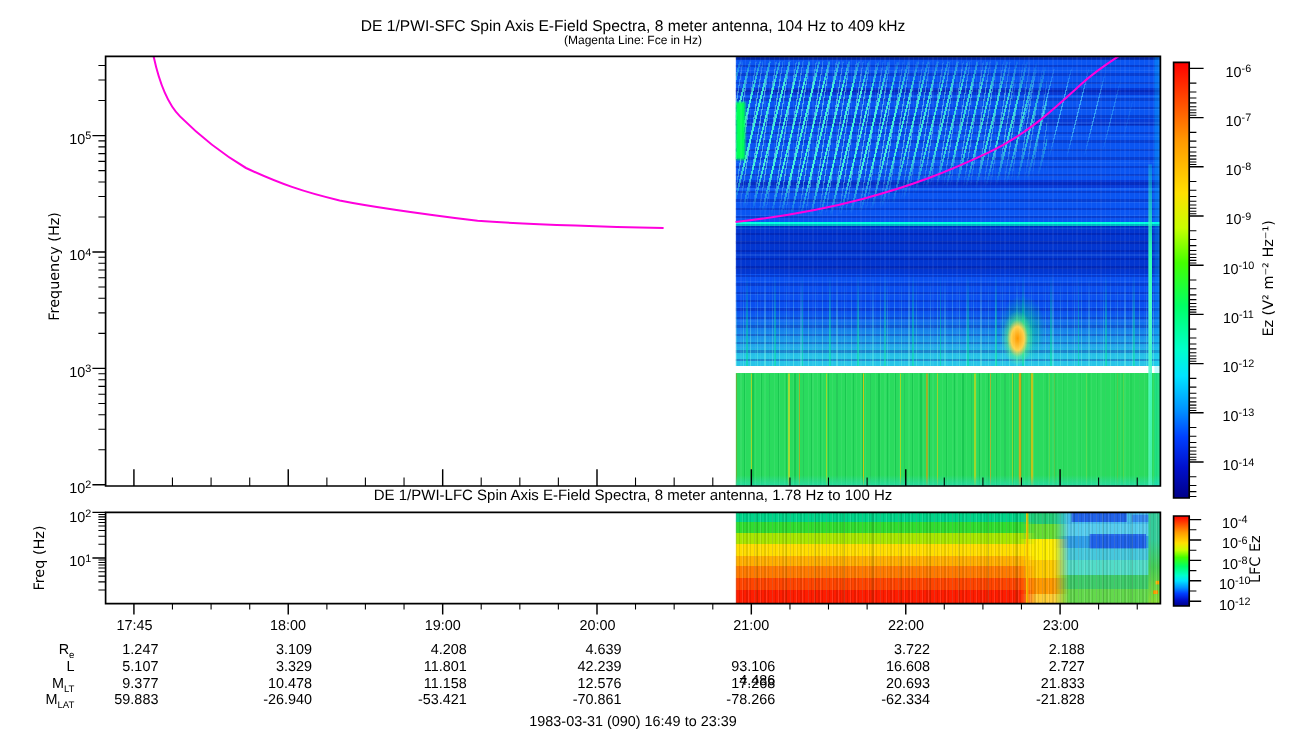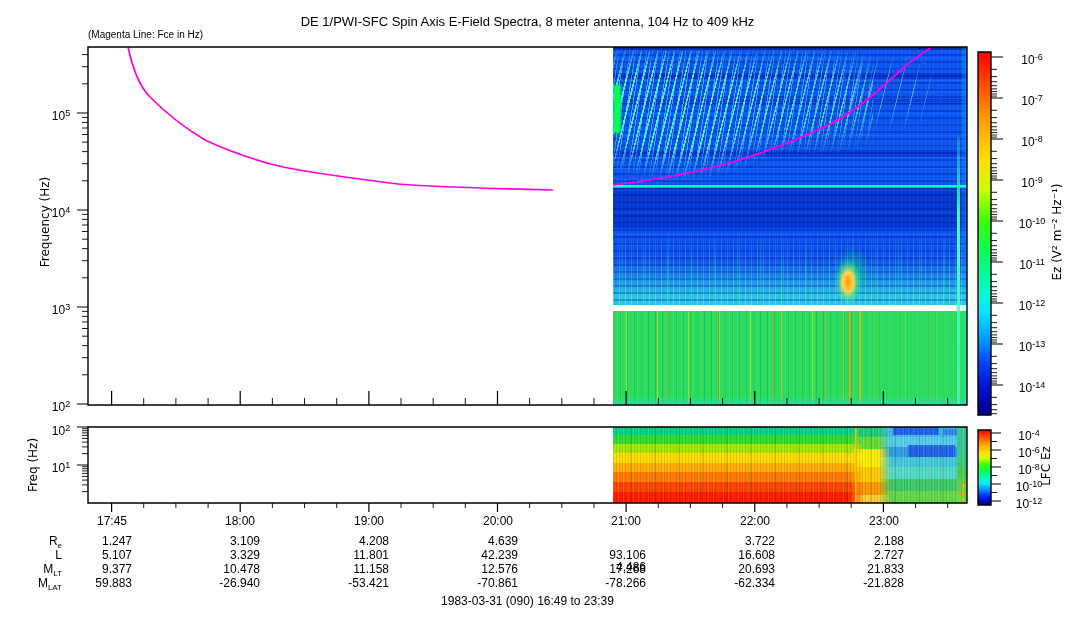--- a/index.html
+++ b/index.html
@@ -1,44 +1,45 @@
 <!DOCTYPE html>
 <html><head>
 <meta charset="utf-8">
 <style>
   html,body{margin:0;padding:0;background:#fff}
   .canvas{position:relative;width:1083px;height:620px;background:#fff;overflow:hidden;
           font-family:"Liberation Sans","DejaVu Sans",sans-serif;color:#000}
   .abs{position:absolute}
   .title{left:88px;width:879px;top:14px;text-align:center;font-size:13px;z-index:6}
-  .subtitle{left:88px;width:879px;top:29px;text-align:left;font-size:10px;z-index:6}
+  .subtitle{left:88px;width:879px;top:29px;text-align:center;font-size:10px;z-index:6}
   .lfc-title{left:88px;width:879px;top:406px;text-align:center;font-size:12.5px;z-index:6}
   .lfc-title span{background:#fff;padding:0 8px}
   .vlabel{position:absolute;white-space:nowrap;font-size:12px;z-index:6;
           transform:translate(-50%,-50%) rotate(-90deg);font-family:"DejaVu Sans","Liberation Sans",sans-serif}
-  .yt{position:absolute;width:30px;text-align:center;font-size:12px;line-height:13px;z-index:6}
+  .yt{position:absolute;width:30px;text-align:right;font-size:12px;line-height:13px;z-index:6}
   .cbt{position:absolute;width:52px;text-align:center;font-size:12px;line-height:13px;z-index:6}
   .pow sup{font-size:9px;position:relative;top:1px}
   .xt{position:absolute;width:60px;text-align:center;font-size:12px;top:514px;z-index:6}
   .ephl{position:absolute;width:50px;left:12px;text-align:right;font-size:12px;z-index:6}
   .ephl sub{font-size:8px}
   .ephv{position:absolute;width:80px;text-align:right;font-size:12px;z-index:6}
   .caption{left:88px;width:879px;top:594px;text-align:center;font-size:12px;z-index:6}
   .panel{position:absolute;background:#fff;z-index:1}
   .spec{position:absolute;overflow:hidden}
   .layer{position:absolute}
   svg{display:block}
 </style>
 </head>
 <body>
 
 <div class="canvas">
 
   <div class="abs title">DE 1/PWI-SFC  Spin Axis E-Field Spectra, 8 meter antenna, 104 Hz to 409 kHz</div>
   <div class="abs subtitle">(Magenta Line: Fce in Hz)</div>
+  <div class="abs lfc-title"><span>DE 1/PWI-LFC  Spin Axis E-Field Spectra, 8 meter antenna, 1.78 Hz to 100 Hz</span></div>
 
   <div class="vlabel" style="left:45px;top:222px">Frequency (Hz)</div>
   <div class="vlabel" style="left:33px;top:465px">Freq (Hz)</div>
   <div class="vlabel" style="left:1057px;top:232px">Ez (V² m⁻² Hz⁻¹)</div>
   <div class="vlabel" style="left:1046px;top:466px">LFC Ez</div>
 
   <div class="yt pow" style="left:46px;top:106px"><span>10</span><sup>5</sup></div>
   <div class="yt pow" style="left:46px;top:203px"><span>10</span><sup>4</sup></div>
   <div class="yt pow" style="left:46px;top:300px"><span>10</span><sup>3</sup></div>
   <div class="yt pow" style="left:46px;top:397px"><span>10</span><sup>2</sup></div>

